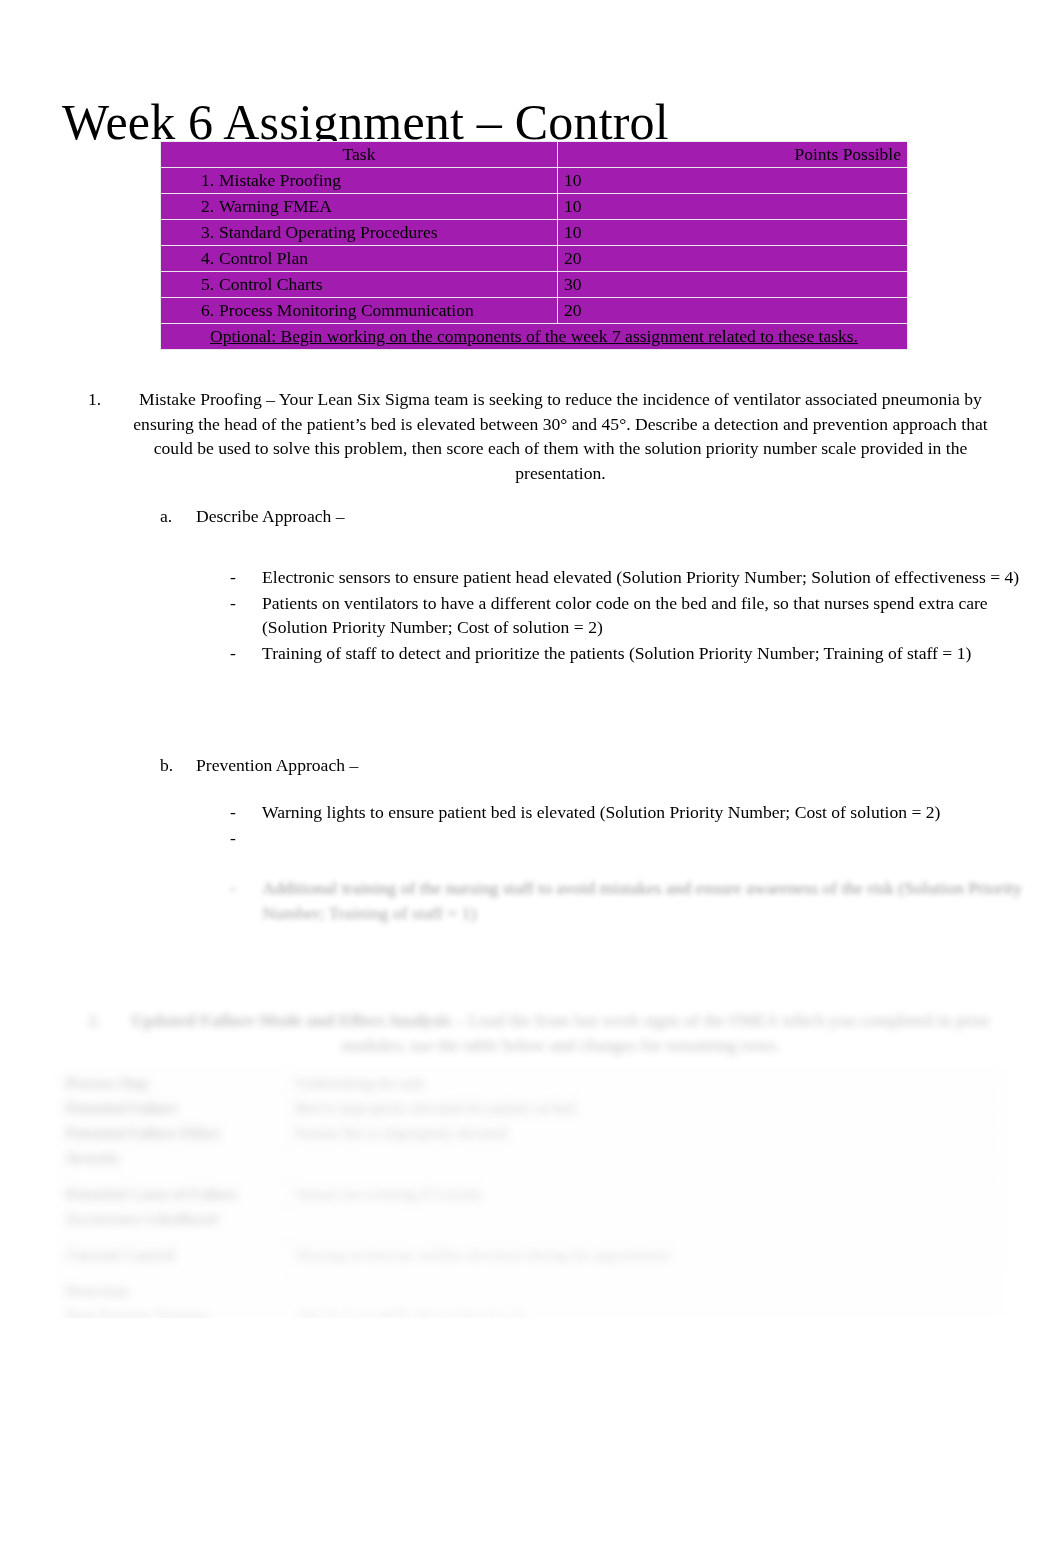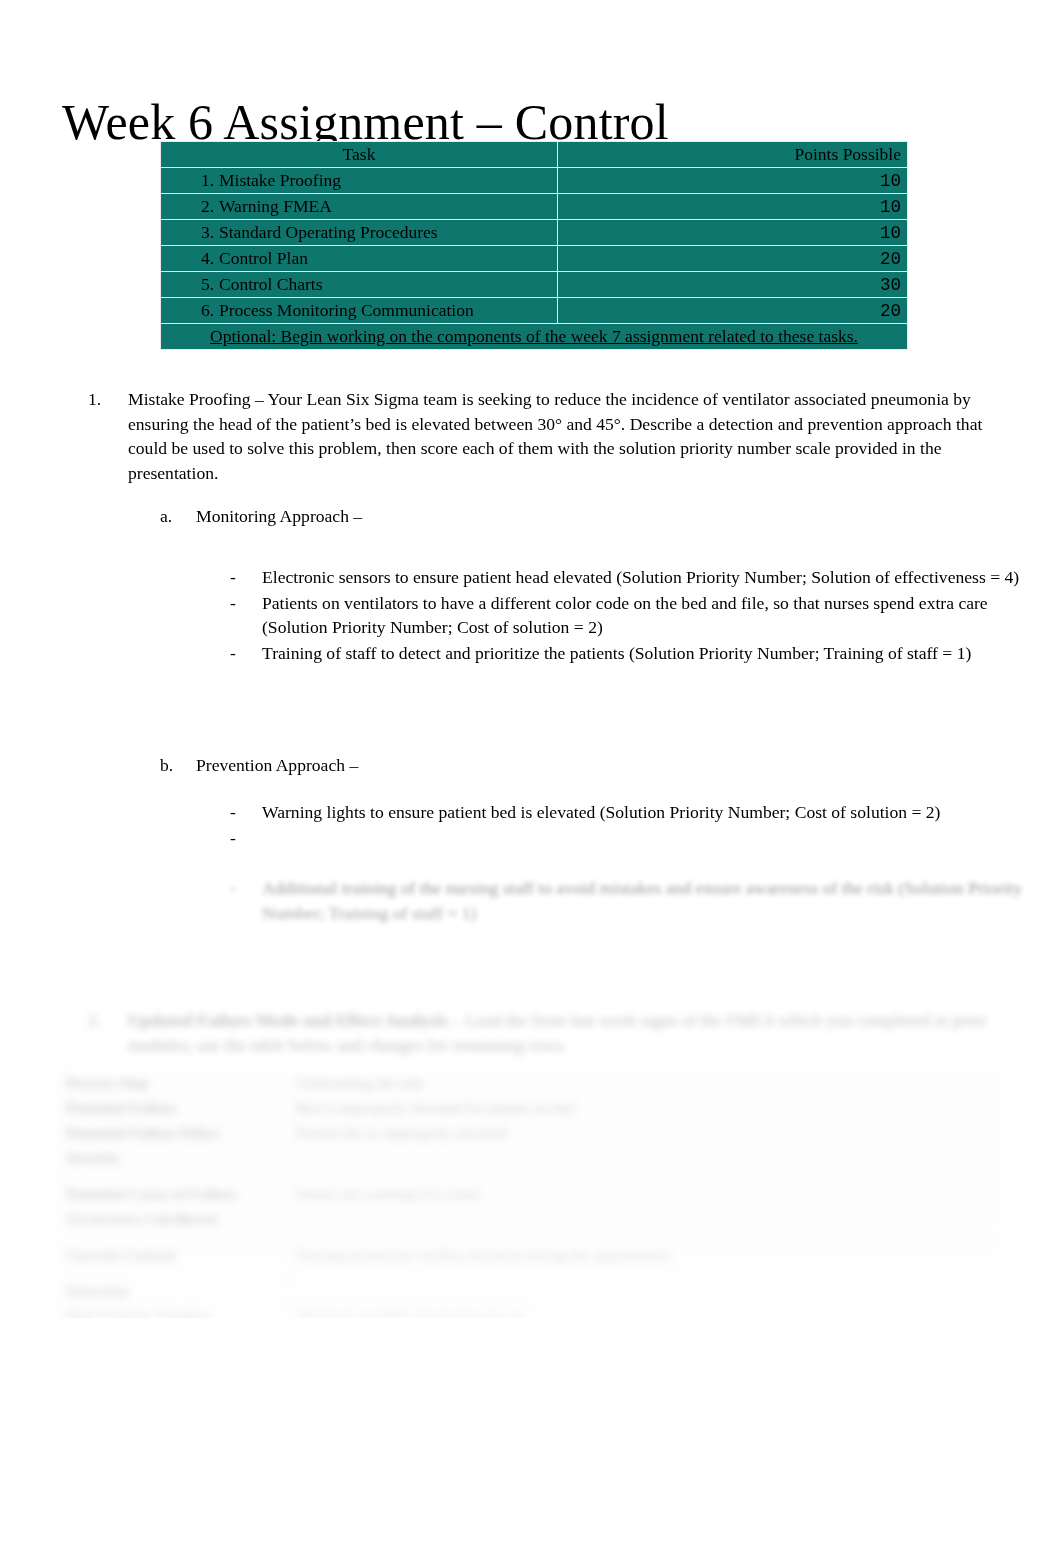--- a/index.html
+++ b/index.html
@@ -39,21 +39,21 @@
   .points-table-wrap {
     position: absolute;
     left: 160px;
     top: 141px;
     width: 748px;
   }
   table.points-table {
     border-collapse: collapse;
     width: 100%;
     font-size: 17.5px;
-    background: #0f766e;
+    background: #a21caf;
     padding-left: 33px;
   }
   table.points-table td,
   table.points-table th {
     border: 1px solid #e9e9e9;
     padding: 2px 6px;
     font-weight: normal;
     vertical-align: middle;
   }
   .pt-head-task { text-align: center; width: 397px; }
@@ -62,21 +62,21 @@
   .pt-task-cell .num {
     position: absolute;
     left: 40px;
     width: 30px;
     text-align: left;
   }
   .pt-task-cell .lbl {
     display: inline-block;
     margin-left: 52px;
   }
-  .pt-points-cell { text-align: right; height: 24.5px; font-family: Liberation Mono, monospace; }
+  .pt-points-cell { text-align: left; height: 24.5px; }
   .pt-optional-cell {
     text-align: center;
     padding: 2px 4px;
     font-size: 17.5px;
     text-decoration: underline;
   }
 
   .ol1 {
     position: absolute;
     left: 88px;
@@ -86,21 +86,21 @@
     line-height: 1.40;
   }
   .ol1-marker {
     position: absolute;
     left: 0;
     top: 0;
     width: 32px;
   }
   .ol1-text {
     margin-left: 40px;
-    text-align: left;
+    text-align: center;
   }
 
   .ol2 {
     position: absolute;
     width: 860px;
     font-size: 17.6px;
     line-height: 1.40;
   }
   .ol2-marker {
     position: absolute;
@@ -286,21 +286,21 @@
     </table>
   </div>
 
   <div class="ol1">
     <span class="ol1-marker">1.</span>
     <div class="ol1-text">Mistake Proofing  – Your Lean Six Sigma team is seeking to reduce the incidence of ventilator associated pneumonia by ensuring the head of the   patient’s  bed is elevated between 30° and 45°. Describe a detection and prevention approach that could be used to solve this problem, then score each of them with the solution priority number scale provided in the presentation.</div>
   </div>
 
   <div class="ol2" style="left:160px; top:504px;">
     <span class="ol2-marker">a.</span>
-    <div class="ol2-text">Monitoring Approach  –</div>
+    <div class="ol2-text">Describe Approach  –</div>
   </div>
 
   <div class="dash-list" style="left:230px; top:565px;">
     <div class="dash-item">
       <span class="dash">-</span>
       <span>Electronic sensors to ensure patient head elevated (Solution Priority Number; Solution of effectiveness = 4)</span>
     </div>
     <div class="dash-item">
       <span class="dash">-</span>
       <span>Patients on ventilators to have a different color code on the bed and file, so that nurses spend extra care (Solution Priority Number; Cost of solution = 2)</span>

